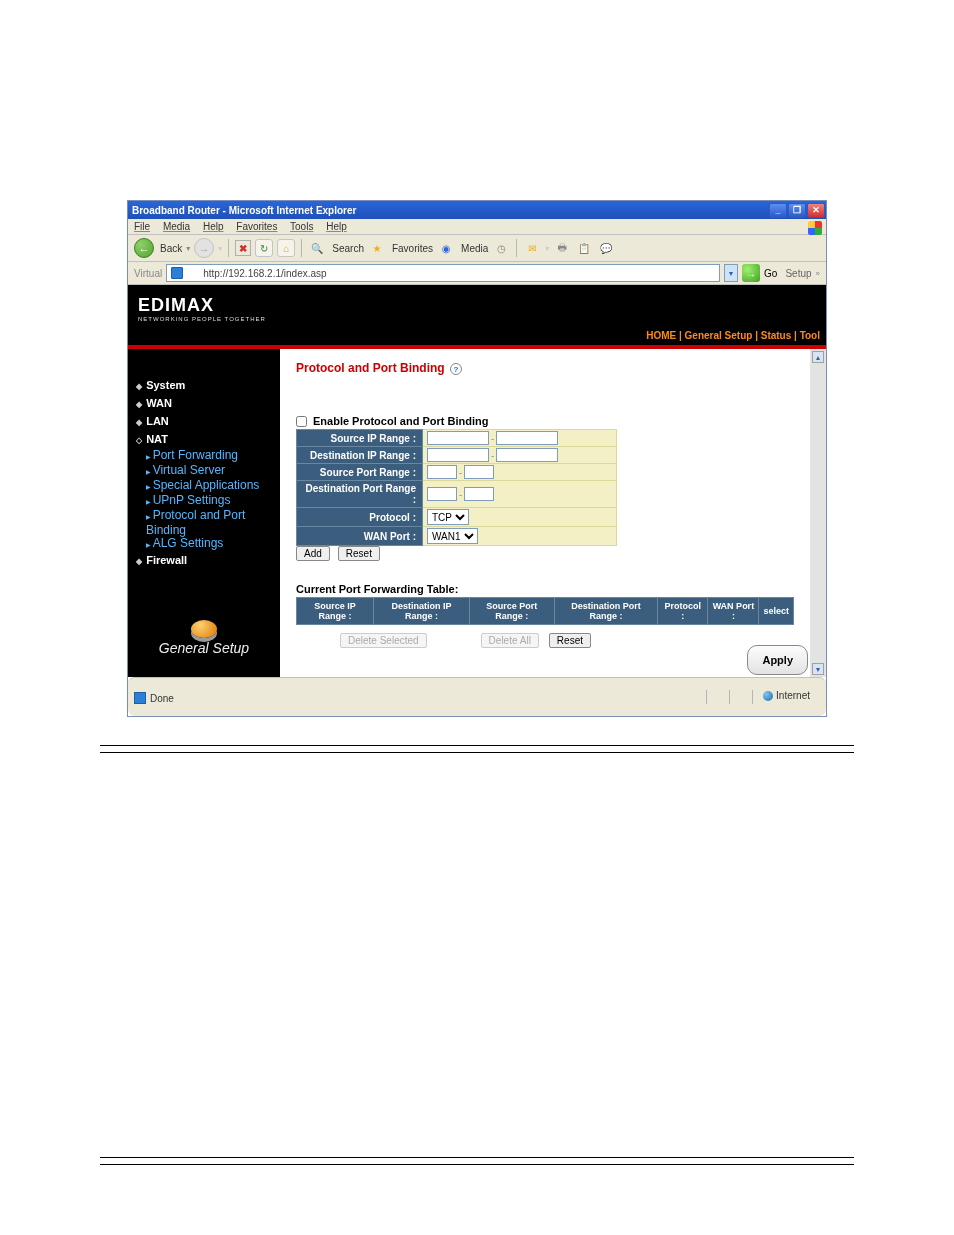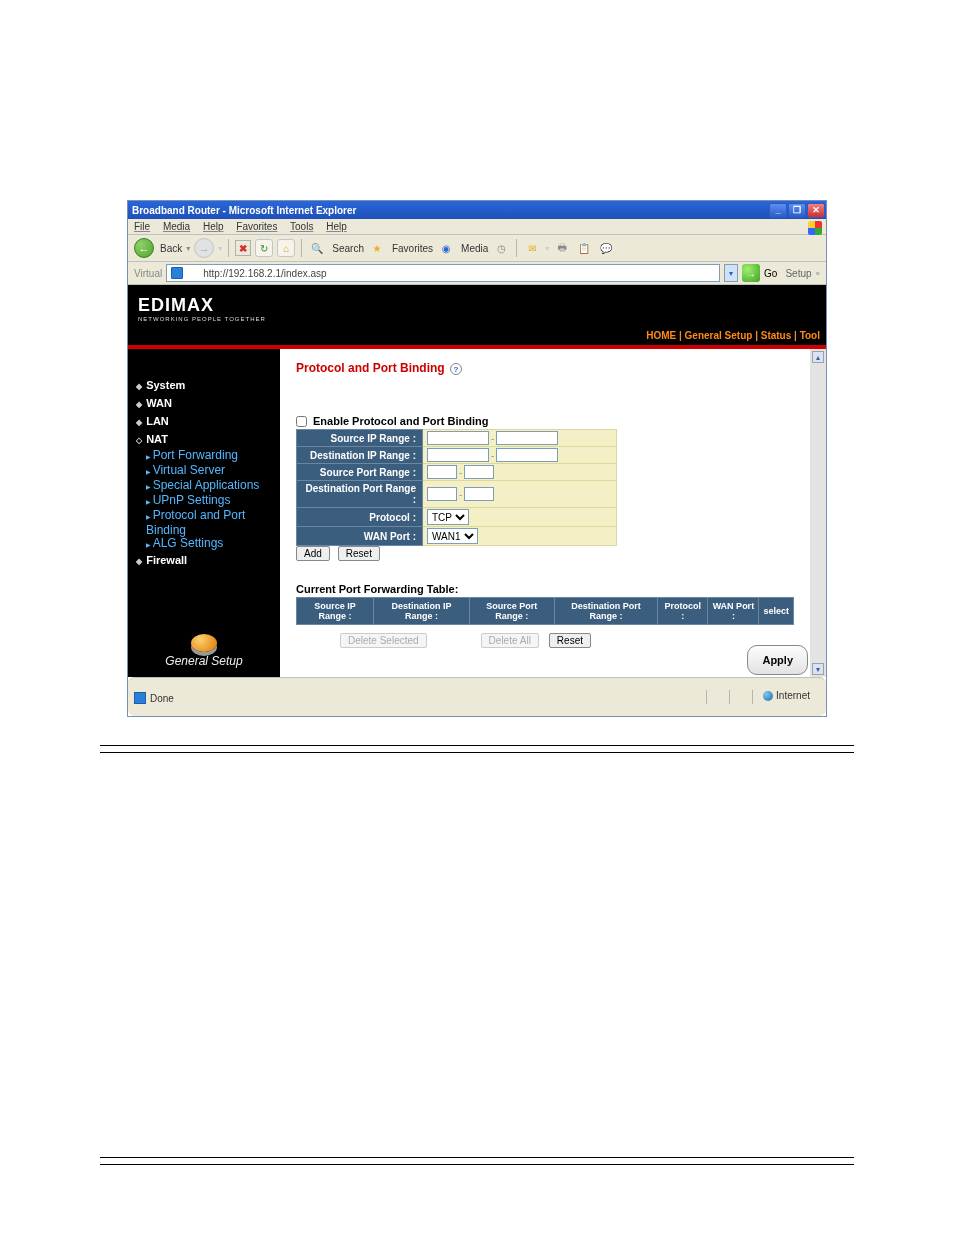--- a/index.html
+++ b/index.html
@@ -42,21 +42,21 @@
   .redbar { height: 4px; background: #cc0000; }
   .toplinks { text-align: right; font-size: 10px; color: #ff8a16; padding: 2px 6px 4px 16px; font-weight: bold; }
 
   .mainrow { display: flex; background: #fff; height: 328px; }
   .sidebar { width: 152px; background: #000; color: #fff; font-size: 11px; font-family: Arial, sans-serif; padding-top: 28px; position: relative; }
   .side-main { padding-left: 8px; line-height: 16px; font-weight: bold; }
   .side-main .bullet::before { content: "◆"; font-size: 8px; margin-right: 4px; color: #ccc; }
   .side-main .open::before { content: "◇"; font-size: 8px; margin-right: 4px; color: #ccc; }
   .side-sub { padding-left: 18px; font-size: 12px; font-weight: normal; color: #54b7ff; line-height: 13px; }
   .side-sub .arrow::before { content: "▶"; font-size: 6px; margin-right: 2px; color: #54b7ff; }
-  .genset { position: absolute; bottom: 9px; width: 100%; text-align: center; font-size: 12px; font-style: italic; color: #eee; }
+  .genset { position: absolute; bottom: 21px; width: 100%; text-align: center; font-size: 14px; font-style: italic; color: #eee; }
   .genset .ball { width: 26px; height: 18px; margin: 0 auto 2px; background: radial-gradient(circle at 35% 30%, #ffd070, #d97800); border-radius: 50% 50% 50% 50%; box-shadow: 0 4px 0 #999; }
 
   .content { flex: 1; background: #fff; padding: 12px 16px 0 16px; font-family: Arial, sans-serif; position: relative; border-right: 16px solid #e3e3e3; }
   .content h3 { font-size: 12px; color: #cc0000; font-weight: bold; margin-bottom: 6px; }
   .helpicon { display: inline-block; width: 12px; height: 12px; border: 1px solid #888; border-radius: 50%; font-size: 8px; text-align: center; line-height: 11px; color: #2a66d9; margin-left: 2px; }
 
   .enablerow { display: flex; align-items: center; gap: 6px; font-size: 11px; font-weight: bold; margin: 40px 0 2px 0; }
   .enablerow input { width: 11px; height: 11px; }
 
   .formtable { border-collapse: collapse; font-size: 10px; }

